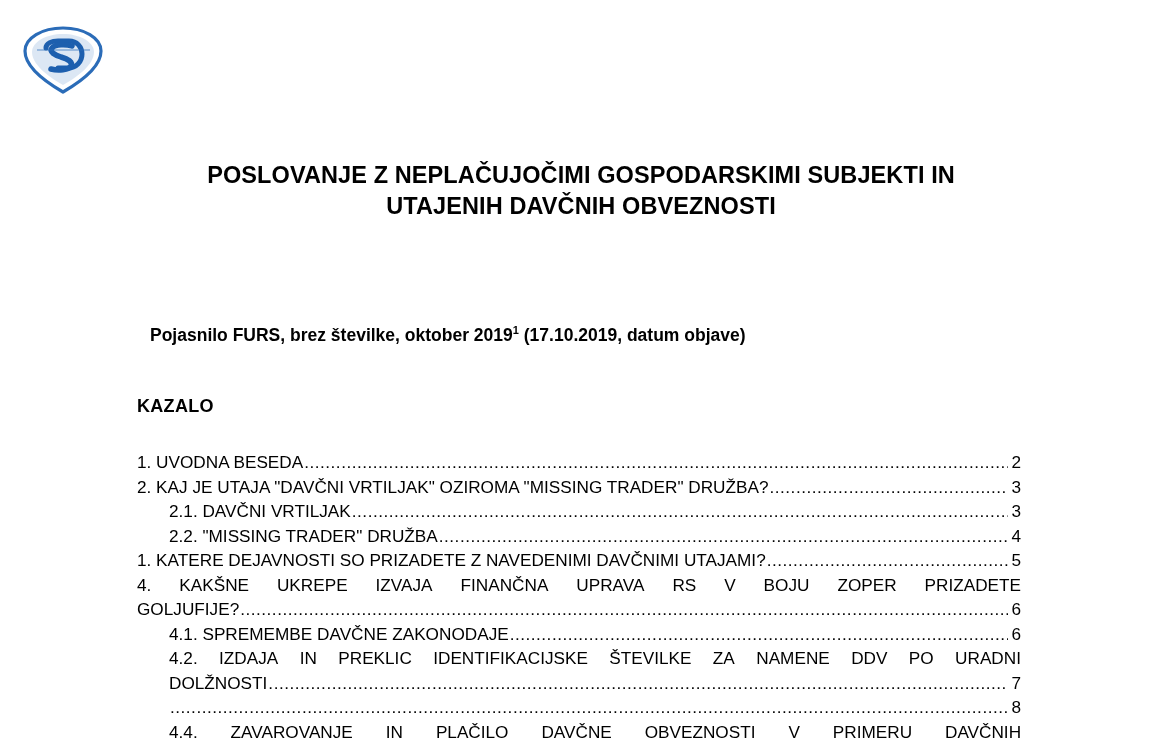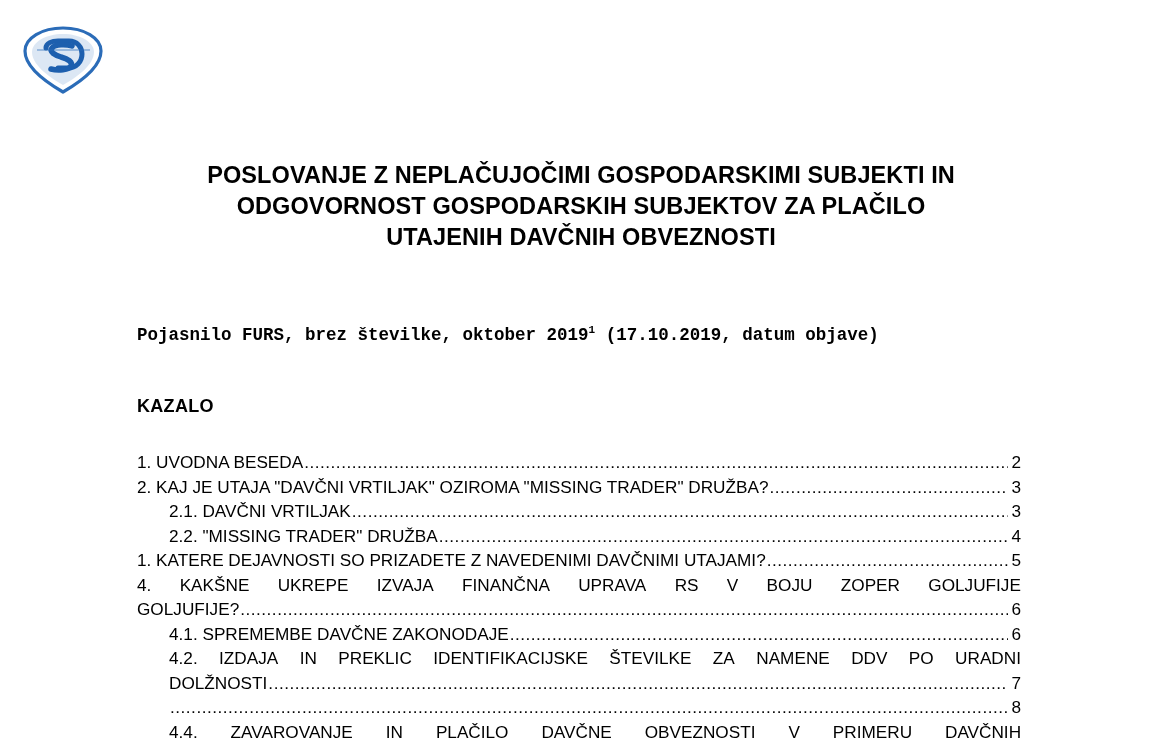--- a/index.html
+++ b/index.html
@@ -49,27 +49,26 @@
   .title-sub {
     font-size: 23.5px;
     font-weight: normal;
     line-height: 31px;
     margin-top: 4px;
   }
 
   
   .source-line {
     position: absolute;
-    left: 137px;
+    left: 150px;
     top: 318px;
     font-size: 17.5px;
     font-weight: bold;
     line-height: 24px;
     white-space: nowrap;
-    font-family: Liberation Mono, monospace;
   }
   .source-line sup {
     font-size: 11px;
     vertical-align: super;
     font-weight: bold;
   }
 
   
   .toc-heading {
     position: absolute;
@@ -151,21 +150,20 @@
         <path d="M41 8 C58 8 72 16 72 26 C72 38 57 50 41 59 C25 50 10 38 10 26 C10 16 24 8 41 8 Z" fill="#3c7cc4" opacity="0.18"></path>
         <path d="M24 22 C24 17 30 15 36 15 L47 15 C55 15 60 21 60 28 C60 36 54 42 46 42 L36 42" fill="none" stroke="#1d5fae" stroke-width="5" stroke-linecap="round"></path>
         <path d="M50 20 C44 18 33 18 30 22 C27 26 33 29 39 31 C46 33 51 36 49 40 C47 44 36 45 29 43" fill="none" stroke="#1d5fae" stroke-width="5.5" stroke-linecap="round"></path>
         <path d="M15 24 L68 24" stroke="#2b6cb8" stroke-width="1.4" opacity="0.5"></path>
       </g>
     </svg>
   </div>
 
   <div class="title-block">
     <div class="title-line">POSLOVANJE Z NEPLAČUJOČIMI GOSPODARSKIMI SUBJEKTI IN</div>
-    <div class="title-line">ODGOVORNOST GOSPODARSKIH SUBJEKTOV ZA PLAČILO</div>
     <div class="title-line">UTAJENIH DAVČNIH OBVEZNOSTI</div>
   </div>
 
   <div class="source-line">
     <span>Pojasnilo FURS, brez številke, oktober 2019</span><sup>1</sup><span> (17.10.2019, datum objave)</span>
   </div>
 
   <div class="toc-heading">KAZALO</div>
 
   <div class="toc">
@@ -209,21 +207,21 @@
           <span class="w">UPRAVA</span>
           <span class="sp"></span>
           <span class="w">RS</span>
           <span class="sp"></span>
           <span class="w">V</span>
           <span class="sp"></span>
           <span class="w">BOJU</span>
           <span class="sp"></span>
           <span class="w">ZOPER</span>
           <span class="sp"></span>
-          <span class="w">GOLJUFIJE</span>
+          <span class="w">PRIZADETE</span>
         </div>
         <div class="tail">
           <span class="toc-label">GOLJUFIJE?</span>
           <span class="toc-dots"> ............................................................................................................................................................................................................................................................................................................</span>
           <span class="toc-page">6</span>
         </div>
       </div>
       <div class="toc-row lvl2">
         <span class="toc-label">4.1. SPREMEMBE DAVČNE ZAKONODAJE</span>
         <span class="toc-dots"> ............................................................................................................................................................................................................................................................................................................</span>

